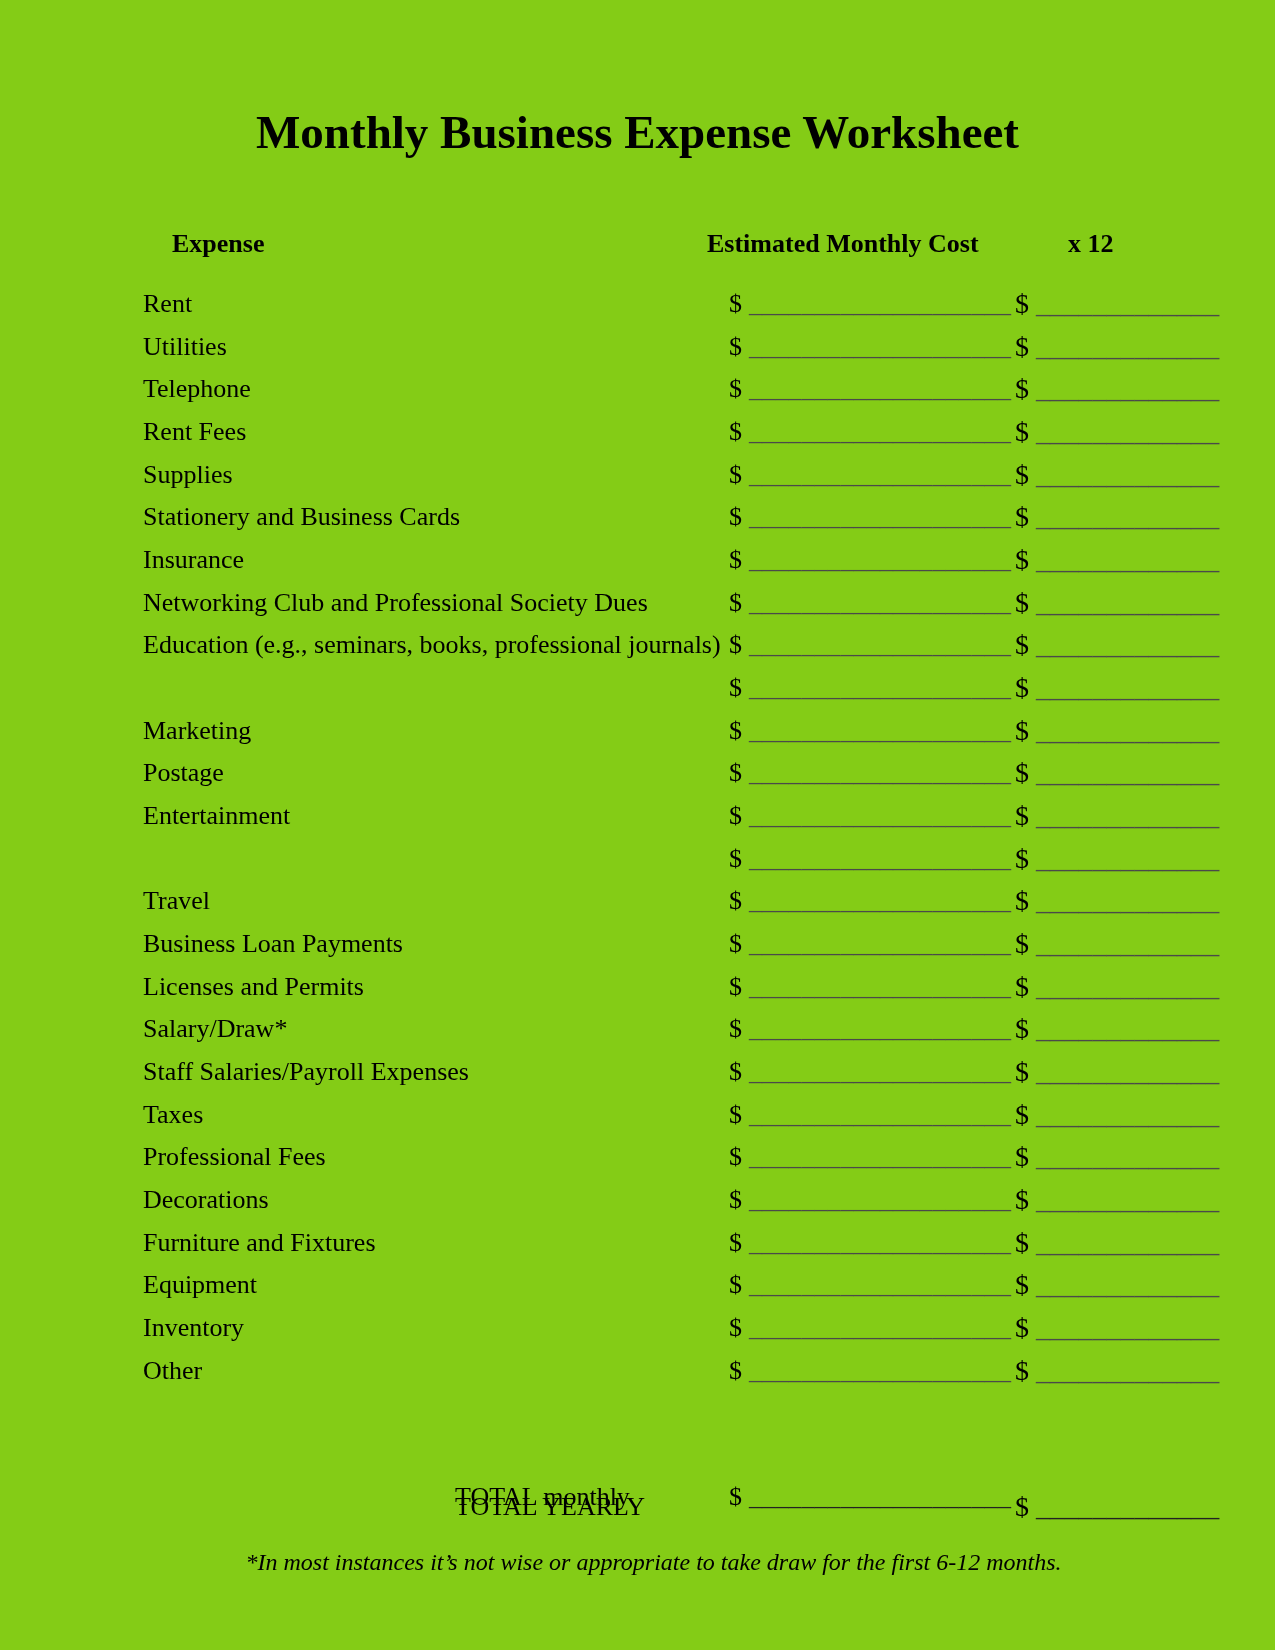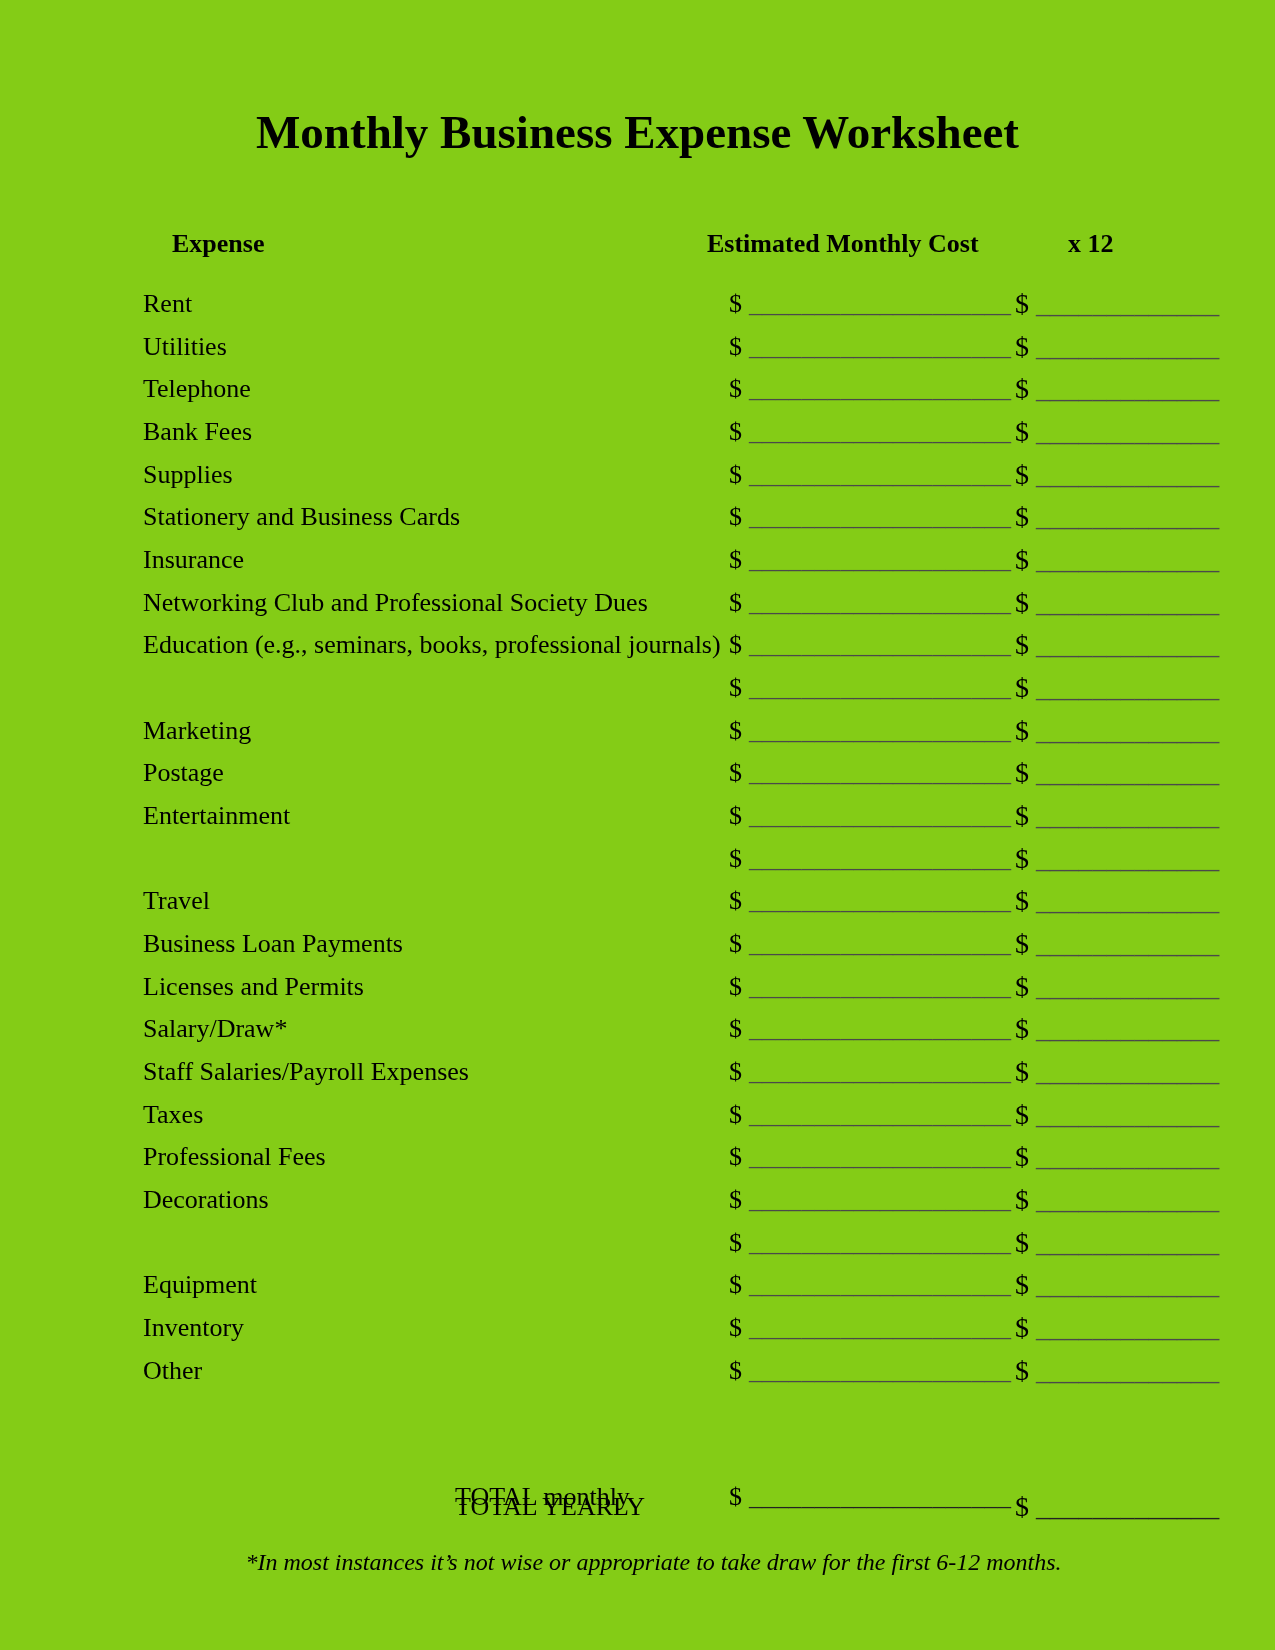--- a/index.html
+++ b/index.html
@@ -65,21 +65,21 @@
         <span class="lbl">Utilities</span>
         <span class="c1"><span>$</span><span class="blank">____________________</span></span>
         <span class="c2"><span>$</span><span class="blank">_____________</span></span>
       </div>
       <div class="row">
         <span class="lbl">Telephone</span>
         <span class="c1"><span>$</span><span class="blank">____________________</span></span>
         <span class="c2"><span>$</span><span class="blank">_____________</span></span>
       </div>
       <div class="row">
-        <span class="lbl">Bank Fees</span>
+        <span class="lbl">Rent Fees</span>
         <span class="c1"><span>$</span><span class="blank">____________________</span></span>
         <span class="c2"><span>$</span><span class="blank">_____________</span></span>
       </div>
       <div class="row">
         <span class="lbl">Supplies</span>
         <span class="c1"><span>$</span><span class="blank">____________________</span></span>
         <span class="c2"><span>$</span><span class="blank">_____________</span></span>
       </div>
       <div class="row">
         <span class="lbl">Stationery and Business Cards</span>
@@ -158,20 +158,21 @@
         <span class="lbl">Professional Fees</span>
         <span class="c1"><span>$</span><span class="blank">____________________</span></span>
         <span class="c2"><span>$</span><span class="blank">_____________</span></span>
       </div>
       <div class="row">
         <span class="lbl">Decorations</span>
         <span class="c1"><span>$</span><span class="blank">____________________</span></span>
         <span class="c2"><span>$</span><span class="blank">_____________</span></span>
       </div>
       <div class="row">
+        <span class="lbl">Furniture and Fixtures</span>
         <span class="c1"><span>$</span><span class="blank">____________________</span></span>
         <span class="c2"><span>$</span><span class="blank">_____________</span></span>
       </div>
       <div class="row">
         <span class="lbl">Equipment</span>
         <span class="c1"><span>$</span><span class="blank">____________________</span></span>
         <span class="c2"><span>$</span><span class="blank">_____________</span></span>
       </div>
       <div class="row">
         <span class="lbl">Inventory</span>

